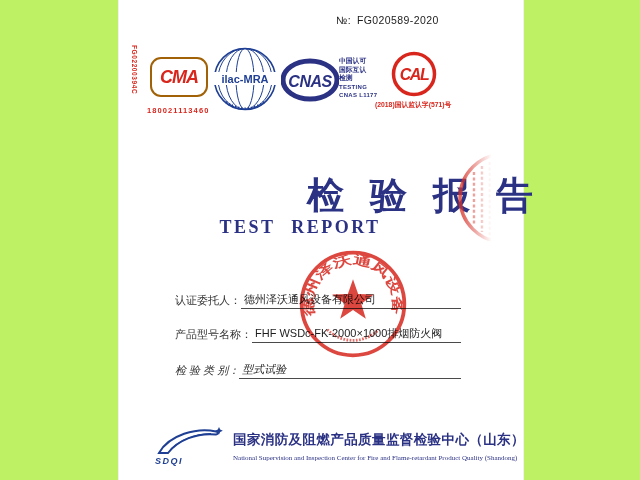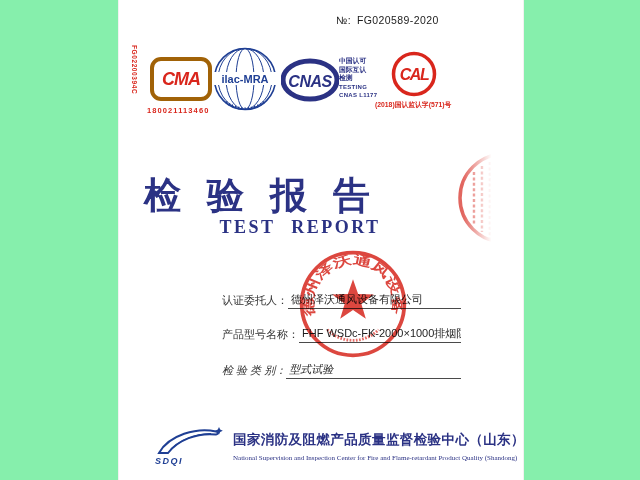--- a/index.html
+++ b/index.html
@@ -1,59 +1,59 @@
 <!DOCTYPE html>
 <html><head>
 <meta charset="utf-8">
 <style>
   html,body{margin:0;padding:0;background:#fff;}
   #stage{
-    position:relative;width:640px;height:480px;background:#86efac;overflow:hidden;
+    position:relative;width:640px;height:480px;background:#bef264;overflow:hidden;
     font-family:"Liberation Sans","DejaVu Sans",sans-serif;color:#222;
   }
   #doc-page{
     position:absolute;left:118px;top:0;width:404px;height:480px;background:#fff;
     border-left:1px solid #f1f1f1;border-right:1px solid #f1f1f1;
   }
   
   .report-no{position:absolute;left:336px;top:14px;font-size:10.5px;color:#1c1c1c;letter-spacing:.4px;}
   .report-no .no-label{margin-right:6px;}
   
   .side-code{
     position:absolute;left:131px;top:45px;height:72px;
     writing-mode:vertical-rl;text-orientation:sideways;
     font-size:6.5px;color:#d9261c;letter-spacing:.6px;font-weight:bold;
   }
   .cma-logo{
     position:absolute;left:150px;top:57px;width:54px;height:36px;
-    border:4px solid #a16207;border-radius:11px;
+    border:2px solid #a16207;border-radius:11px;
     display:flex;align-items:center;justify-content:center;text-align:center;
   }
   .cma-logo span{font-size:18px;font-weight:bold;font-style:italic;color:#d9261c;letter-spacing:-1px;}
   .cma-no{position:absolute;left:147px;top:106px;font-size:7.5px;color:#d9261c;letter-spacing:1.1px;font-weight:bold;}
   .ilac-logo{position:absolute;left:212px;top:46px;}
   .cnas-logo{position:absolute;left:281px;top:58px;}
   .cnas-text{position:absolute;left:339px;top:57px;color:#2b3284;line-height:8.5px;}
   .cnas-text .cnl{font-size:6.8px;font-weight:bold;display:block;}
   .cnas-text .enl{font-size:6px;font-weight:bold;display:block;letter-spacing:.3px;}
   .cal-logo{position:absolute;left:390px;top:50px;}
   .cal-no{position:absolute;left:375px;top:100px;font-size:6.8px;color:#d9261c;font-weight:bold;}
   
   .title-cn{
-    position:absolute;left:118px;top:171px;width:404px;text-align:left;
-    font-size:37px;font-weight:bold;color:#2b3284;letter-spacing:26px;text-indent:26px;
+    position:absolute;left:118px;top:171px;width:404px;text-align:right;
+    font-size:37px;font-weight:bold;color:#2b3284;letter-spacing:26px;text-indent:26px;padding-left:37px;
   }
   .title-en{
     position:absolute;left:118px;top:217px;width:364px;text-align:center;
     font-family:"Liberation Serif","DejaVu Serif",serif;
     font-size:18px;font-weight:bold;color:#2b3284;letter-spacing:2.5px;word-spacing:9px;
   }
   
   .field-row{position:absolute;left:175px;width:286px;height:17px;display:flex;align-items:flex-end;}
-  .field-row .f-label{font-size:11px;color:#333;white-space:nowrap;flex:0 0 auto;padding-bottom:1px;margin-left:47px;}
+  .field-row .f-label{font-size:11px;color:#333;white-space:nowrap;flex:0 0 auto;padding-bottom:1px;}
   .field-row .f-value{
     flex:1 1 auto;border-bottom:1px solid #4a4a4a;font-size:11px;color:#1d1d1d;
     padding:0 0 1px 3px;white-space:nowrap;overflow:hidden;
   }
   .row-1{top:292px;}
   .row-2{top:326px;}
   .row-3{top:362px;font-style:italic;}
   
   .company-seal{position:absolute;left:296px;top:247px;width:114px;height:114px;opacity:.9;mix-blend-mode:multiply;pointer-events:none;}
   .partial-seal{

